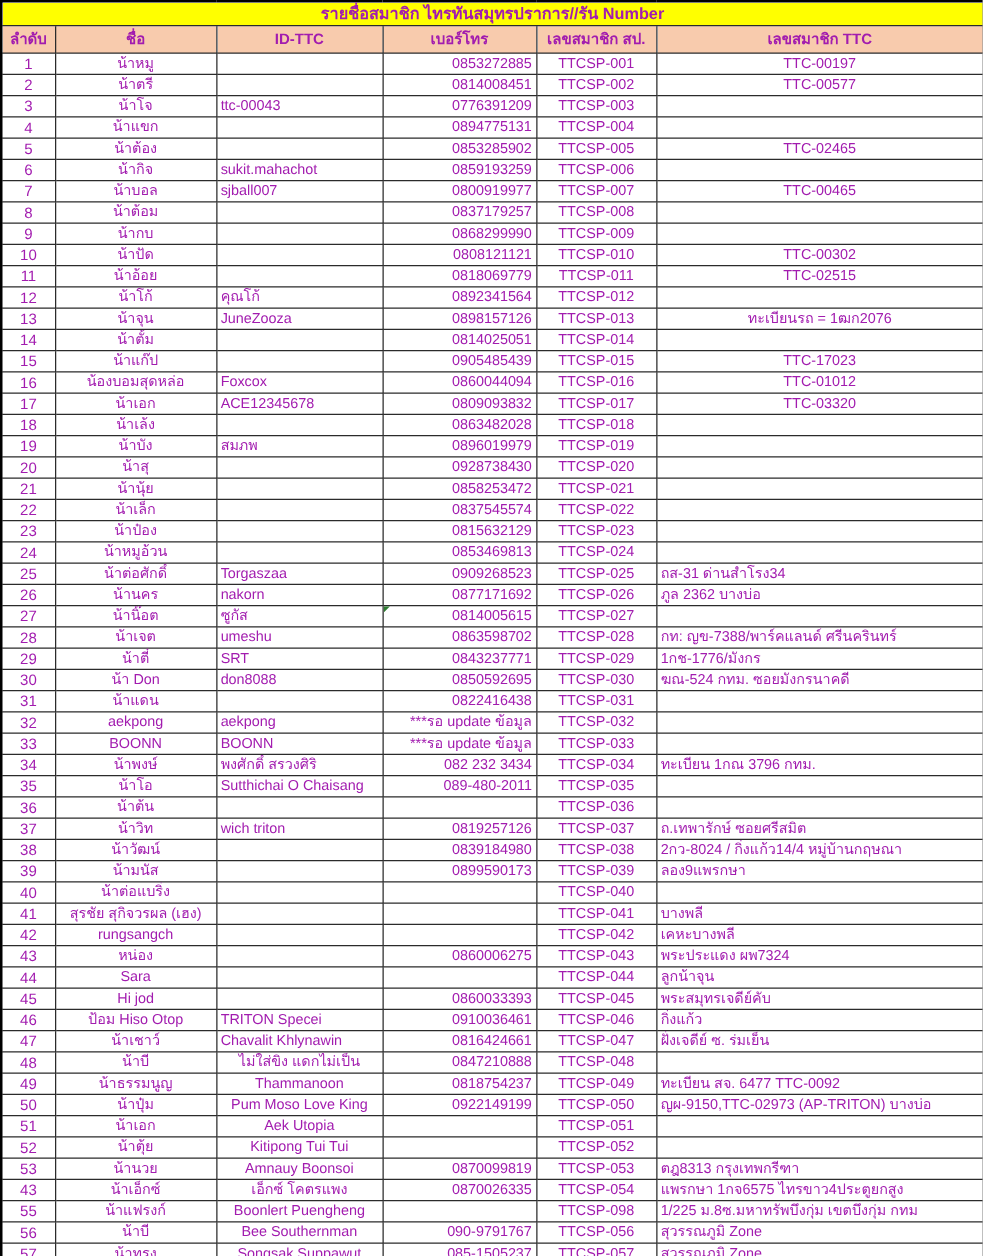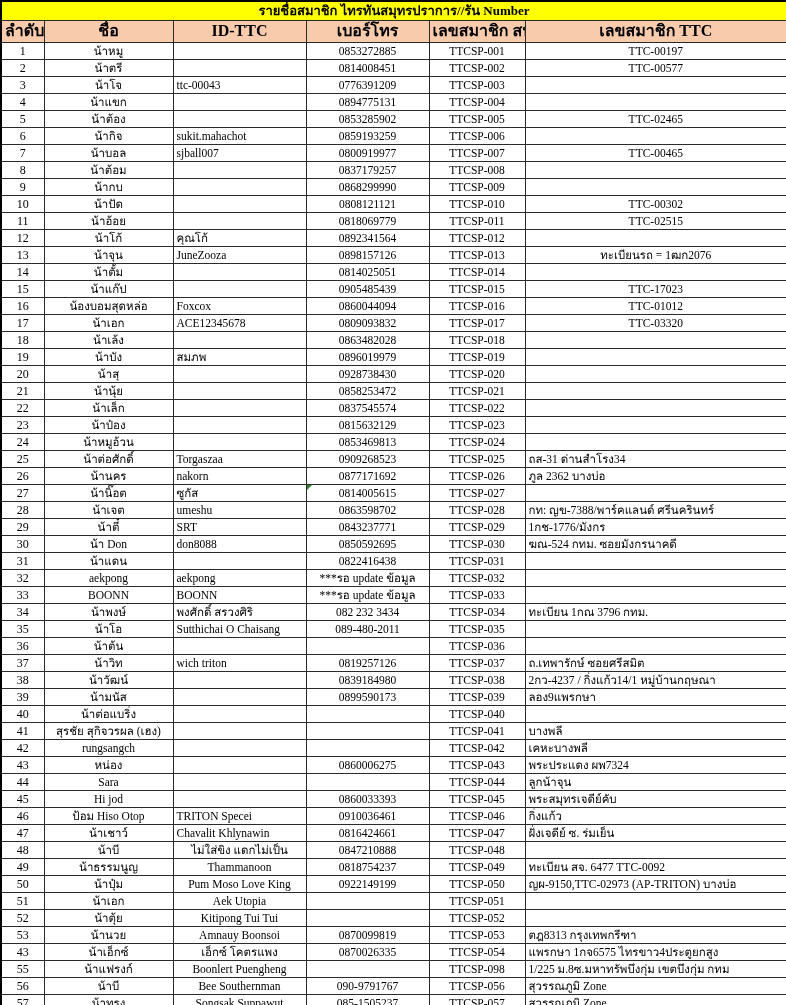--- a/index.html
+++ b/index.html
@@ -1,24 +1,24 @@
 <!DOCTYPE html>
 <html><head>
 <meta charset="utf-8">
 <style>
   html,body{margin:0;padding:0;background:#fff;}
-  .sheet{width:786px;height:1005px;font-family:Liberation Serif, serif;color:#000000;}
+  .sheet{width:786px;height:1005px;font-family:Liberation Sans, sans-serif;color:#a21caf;}
   table{border-collapse:collapse;table-layout:fixed;width:786px;height:1005px;border:2px solid #000;}
   td,th{border:1px solid #2b2b2b;padding:0 3px;white-space:nowrap;overflow:hidden;font-size:11.5px;font-weight:400;height:16px;line-height:1.05;}
   tr.title-row td{background:#ffff00;font-weight:700;font-size:13px;text-align:center;height:18px;}
-  tr.header-row th{background:#f8cbad;font-weight:700;font-size:16px;text-align:center;height:21px;}
+  tr.header-row th{background:#f8cbad;font-weight:700;font-size:12px;text-align:center;height:21px;}
   td.c-no{text-align:center;font-size:12px;}
   td.c-name{text-align:center;}
   td.c-id{text-align:left;}
-  td.c-phone{text-align:center;}
+  td.c-phone{text-align:right;}
   td.c-sp{text-align:center;}
   td.c-last{text-align:left;}
   td.center{text-align:center;}
   td.rel{position:relative;}
   .comment-flag{position:absolute;top:0;left:0;width:0;height:0;border-top:5px solid #2e7d32;border-right:5px solid transparent;}
 </style>
 </head>
 <body>
 
 <div class="sheet">
@@ -340,21 +340,21 @@
           <td class="c-phone">0819257126</td>
           <td class="c-sp">TTCSP-037</td>
           <td class="c-last">ถ.เทพารักษ์ ซอยศรีสมิต</td>
         </tr>
         <tr>
           <td class="c-no">38</td>
           <td class="c-name">น้าวัฒน์</td>
           <td class="c-id"></td>
           <td class="c-phone">0839184980</td>
           <td class="c-sp">TTCSP-038</td>
-          <td class="c-last">2กว-4237 / กิ่งแก้ว14/1 หมู่บ้านกฤษณา</td>
+          <td class="c-last">2กว-8024 / กิ่งแก้ว14/4 หมู่บ้านกฤษณา</td>
         </tr>
         <tr>
           <td class="c-no">39</td>
           <td class="c-name">น้ามนัส</td>
           <td class="c-id"></td>
           <td class="c-phone">0899590173</td>
           <td class="c-sp">TTCSP-039</td>
           <td class="c-last">ลอง9แพรกษา</td>
         </tr>
         <tr>

